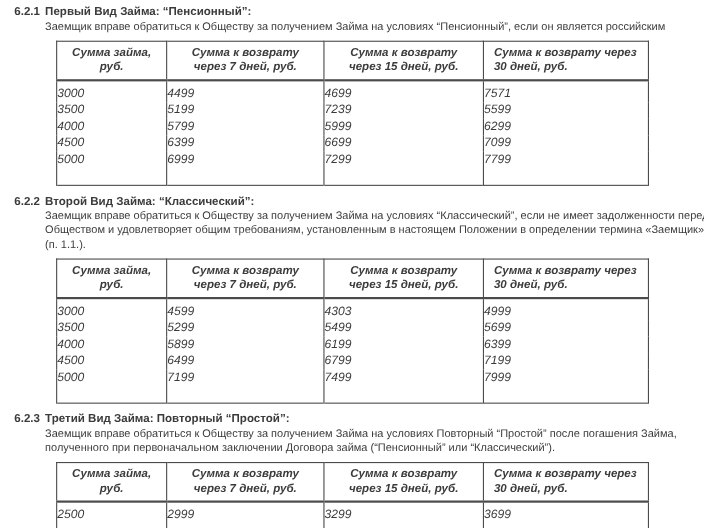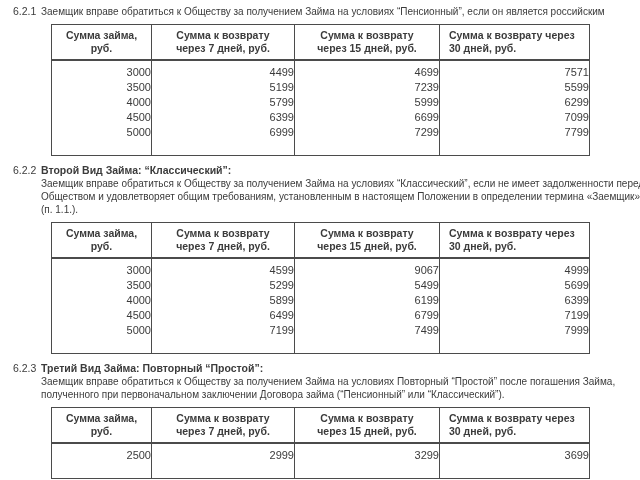--- a/index.html
+++ b/index.html
@@ -7,64 +7,66 @@
     width: 640px; height: 480px;
     overflow: hidden;
     background: #ffffff;
     color: #3b3b3b;
     font-family: "Liberation Sans", "DejaVu Sans", sans-serif;
   }
   .doc { padding: 5px 14px 0 13px; }
   .section { display: flex; align-items: flex-start; }
   .sec-num {
     width: 28px; min-width: 28px;
-    font-size: 10.5px; font-weight: 400; line-height: 13px;
+    font-size: 10.5px; font-weight: 700; line-height: 13px;
   }
   .sec-content { flex: 1; }
   .sec-heading {
     font-size: 10.5px; font-weight: 700; line-height: 13px;
   }
   .sec-body { font-size: 10px; line-height: 13px; }
   .body-line { white-space: nowrap; }
   table.loan-table {
     border-collapse: collapse;
     table-layout: fixed;
     margin: 6px 0 8px 10px;
     border: 1px solid #4b4b4b;
+    font-style: italic;
   }
   .loan-table th {
     border: 1px solid #4b4b4b;
     border-bottom: 2px solid #4b4b4b;
     font-size: 10.5px; font-weight: 700; line-height: 13px;
     padding: 4px 8px;
     text-align: center; vertical-align: middle;
   }
   .loan-table th.align-left { text-align: left; padding-left: 9px; }
   .loan-table td {
     border-left: 1px solid #4b4b4b;
     border-right: 1px solid #4b4b4b;
     font-size: 11px; line-height: 15px;
-    text-align: right;
+    text-align: left;
     padding: 0;
   }
   .loan-table tbody tr:first-child td { padding-top: 4px; }
   .loan-table tbody tr:last-child td { padding-bottom: 15px; }
   .loan-table th:nth-child(1), .loan-table td:nth-child(1) { width: 100px; }
   .loan-table th:nth-child(2), .loan-table td:nth-child(2) { width: 143px; }
   .loan-table th:nth-child(3), .loan-table td:nth-child(3) { width: 145px; }
   .loan-table th:nth-child(4), .loan-table td:nth-child(4) { width: 150px; }
 </style>
 </head>
 <body>
 
 <div class="doc">
 
   <div class="section">
     <div class="sec-num">6.2.1</div>
     <div class="sec-content">
+      <div class="sec-heading">Первый Вид Займа: “Пенсионный”:</div>
       <div class="sec-body">
           <div class="body-line">Заемщик вправе обратиться к Обществу за получением Займа на условиях “Пенсионный”, если он является российским</div>
         </div>
       <table class="loan-table">
           <thead>
             <tr>
               <th class="">Сумма займа, руб.</th>
               <th class="">Сумма к возврату<br>через 7 дней, руб.</th>
               <th class="">Сумма к возврату<br>через 15 дней, руб.</th>
               <th class="align-left">Сумма к возврату через<br>30 дней, руб.</th>
@@ -121,21 +123,21 @@
               <th class="">Сумма займа, руб.</th>
               <th class="">Сумма к возврату<br>через 7 дней, руб.</th>
               <th class="">Сумма к возврату<br>через 15 дней, руб.</th>
               <th class="align-left">Сумма к возврату через<br>30 дней, руб.</th>
             </tr>
           </thead>
           <tbody>
             <tr>
               <td>3000</td>
               <td>4599</td>
-              <td>9067</td>
+              <td>4303</td>
               <td>4999</td>
             </tr>
             <tr>
               <td>3500</td>
               <td>5299</td>
               <td>5499</td>
               <td>5699</td>
             </tr>
             <tr>
               <td>4000</td>

